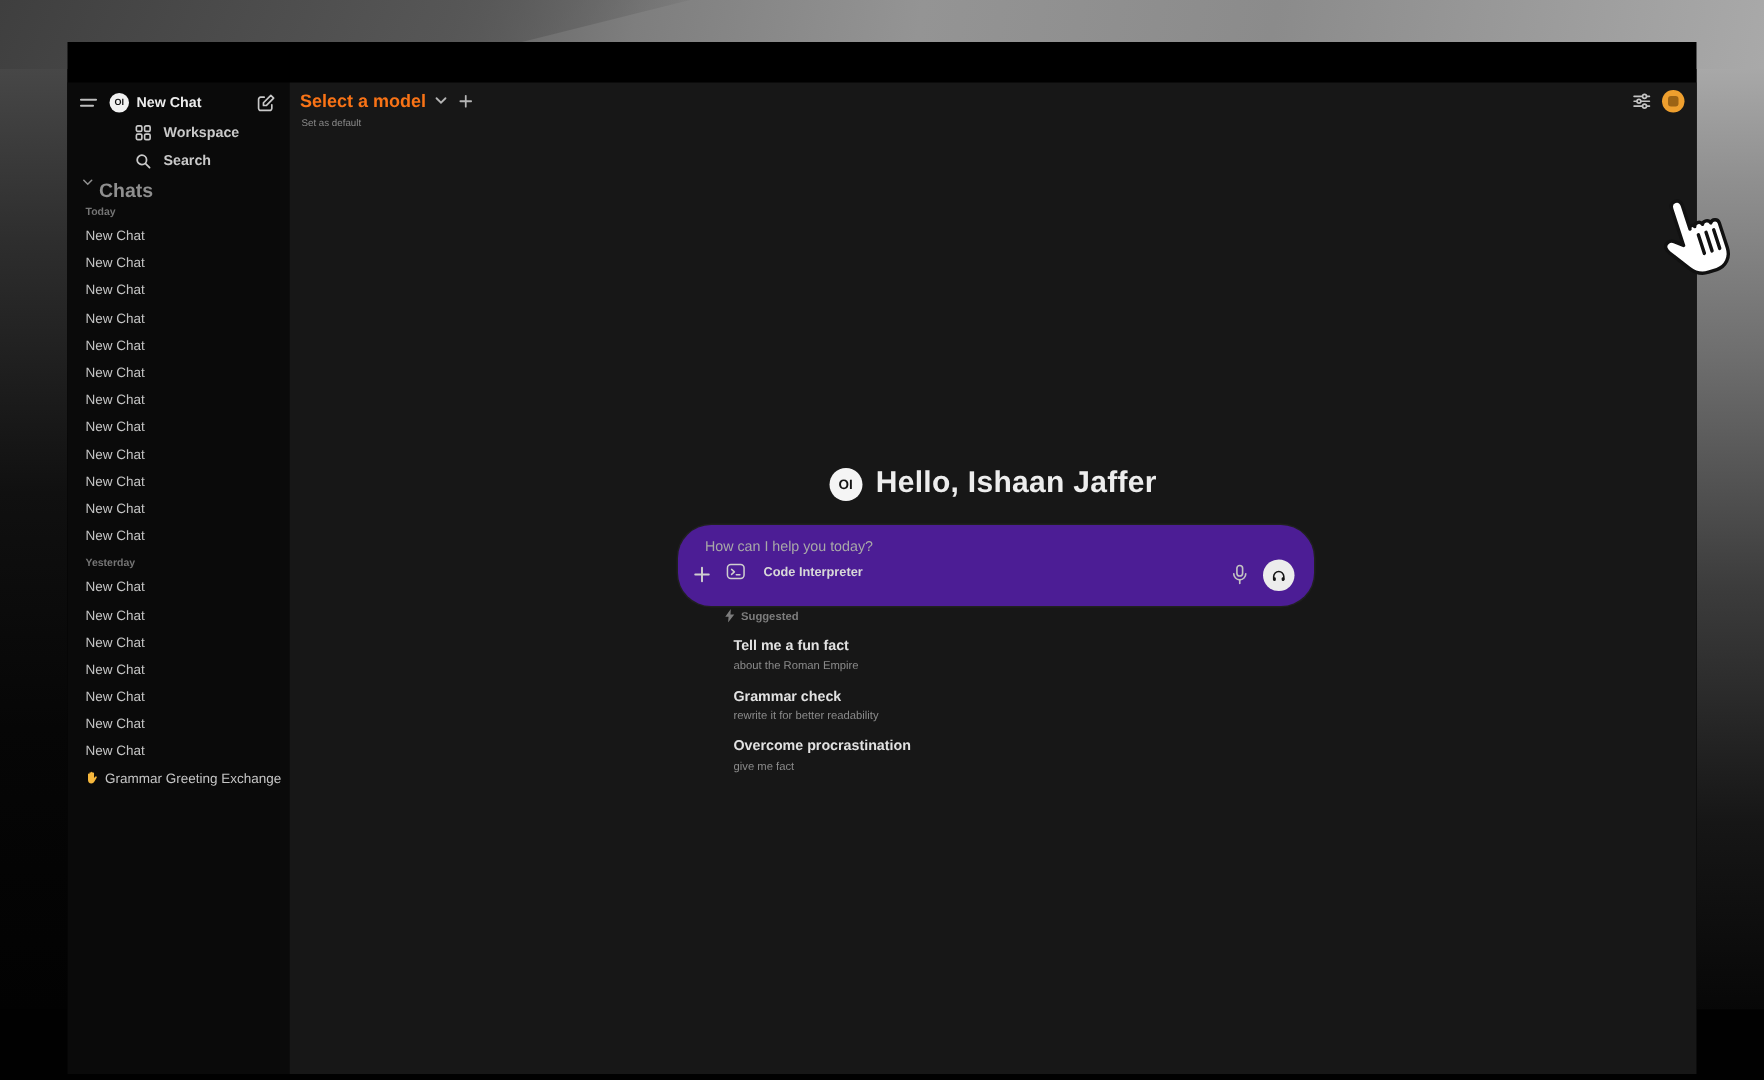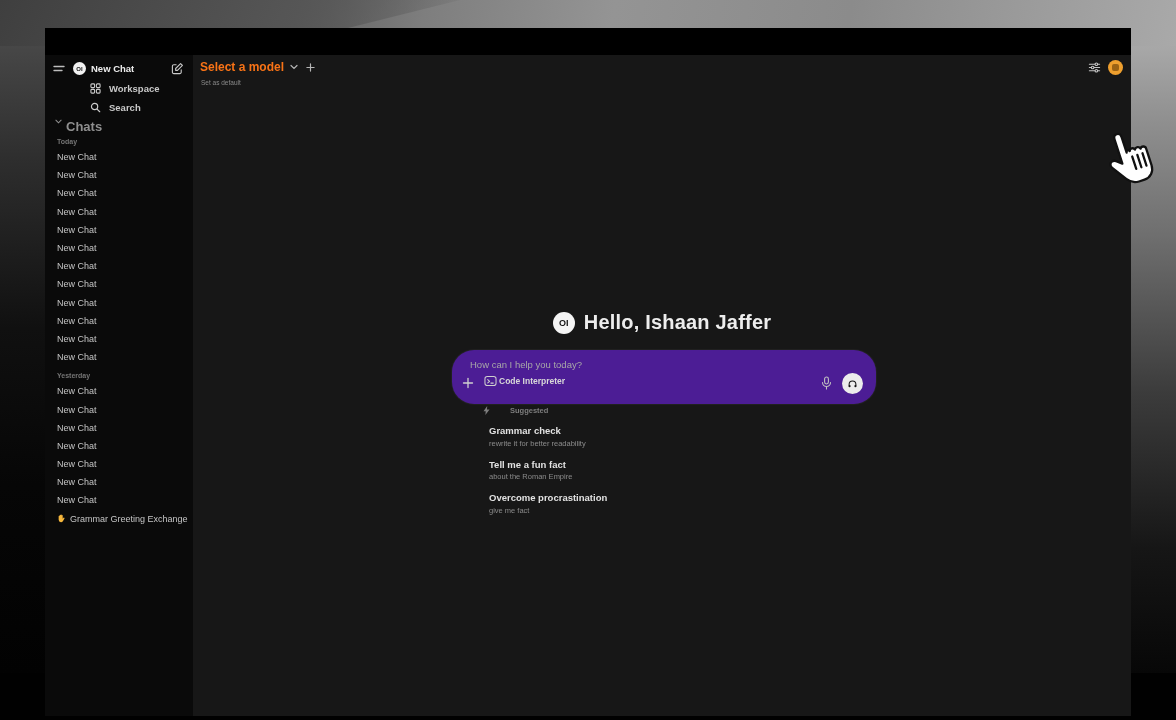--- a/index.html
+++ b/index.html
@@ -56,28 +56,28 @@
   .greet-logo{width:22px;height:22px;border-radius:50%;background:#f5f5f5;display:flex;align-items:center;justify-content:center;
     font-size:9px;font-weight:bold;color:#141414;}
   .greet-text{font-size:20px;font-weight:600;color:#ededed;letter-spacing:.2px;}
 
   
   .input-card{position:absolute;left:259px;top:295px;width:424px;height:54px;background:#4c1d95;border-radius:22px;
     box-shadow:0 0 0 1px rgba(255,255,255,.04);}
   .input-placeholder{position:absolute;left:18px;top:9px;font-size:9.5px;color:#a8a8a8;}
   .card-row{position:absolute;left:0;right:0;bottom:7px;height:24px;}
   .plus-btn{position:absolute;left:10px;top:4px;}
-  .ci-pill{position:absolute;left:32px;top:2px;display:flex;align-items:center;gap:2px;cursor:pointer;}
+  .ci-pill{position:absolute;left:32px;top:2px;display:flex;align-items:center;gap:12px;cursor:pointer;}
   .ci-label{font-size:8.5px;font-weight:600;color:#d8d8d8;}
   .mic-btn{position:absolute;right:44px;top:3px;}
   .call-btn{position:absolute;right:13px;top:0px;width:21px;height:21px;border-radius:50%;background:#ececec;
     display:flex;align-items:center;justify-content:center;cursor:pointer;border:none;}
 
   
-  .suggested-hdr{position:absolute;left:290px;top:351px;display:flex;align-items:center;gap:20px;color:#7d7d7d;font-size:7.5px;font-weight:600;}
+  .suggested-hdr{position:absolute;left:290px;top:351px;display:flex;align-items:center;gap:4px;color:#7d7d7d;font-size:7.5px;font-weight:600;}
   .suggestions{position:absolute;left:296px;top:365px;width:320px;}
   .sugg-item{padding:5px 0 6px 0;cursor:pointer;}
   .sugg-title{font-size:9.5px;font-weight:600;color:#e2e2e2;}
   .sugg-sub{font-size:7.5px;color:#8b8b8b;margin-top:2.5px;}
 
   
   .cursor{position:absolute;left:1100px;top:128px;width:60px;height:62px;pointer-events:none;z-index:50;}
 </style>
 </head>
 <body>
@@ -250,26 +250,26 @@
       </div>
 
       <div class="suggested-hdr">
         <svg width="7" height="9" viewBox="0 0 7 9" fill="#7d7d7d">
             <path d="M4.2 0 0.5 5.2h2.2L2.4 9 6.5 3.6H4z"></path>
           </svg>
         <span>Suggested</span>
       </div>
       <div class="suggestions">
           <div class="sugg-item">
+            <div class="sugg-title">Tell me a fun fact</div>
+            <div class="sugg-sub">about the Roman Empire</div>
+          </div>
+          <div class="sugg-item">
             <div class="sugg-title">Grammar check</div>
             <div class="sugg-sub">rewrite it for better readability</div>
-          </div>
-          <div class="sugg-item">
-            <div class="sugg-title">Tell me a fun fact</div>
-            <div class="sugg-sub">about the Roman Empire</div>
           </div>
           <div class="sugg-item">
             <div class="sugg-title">Overcome procrastination</div>
             <div class="sugg-sub">give me fact</div>
           </div>
         </div>
 
     </div>
   </div>
 

